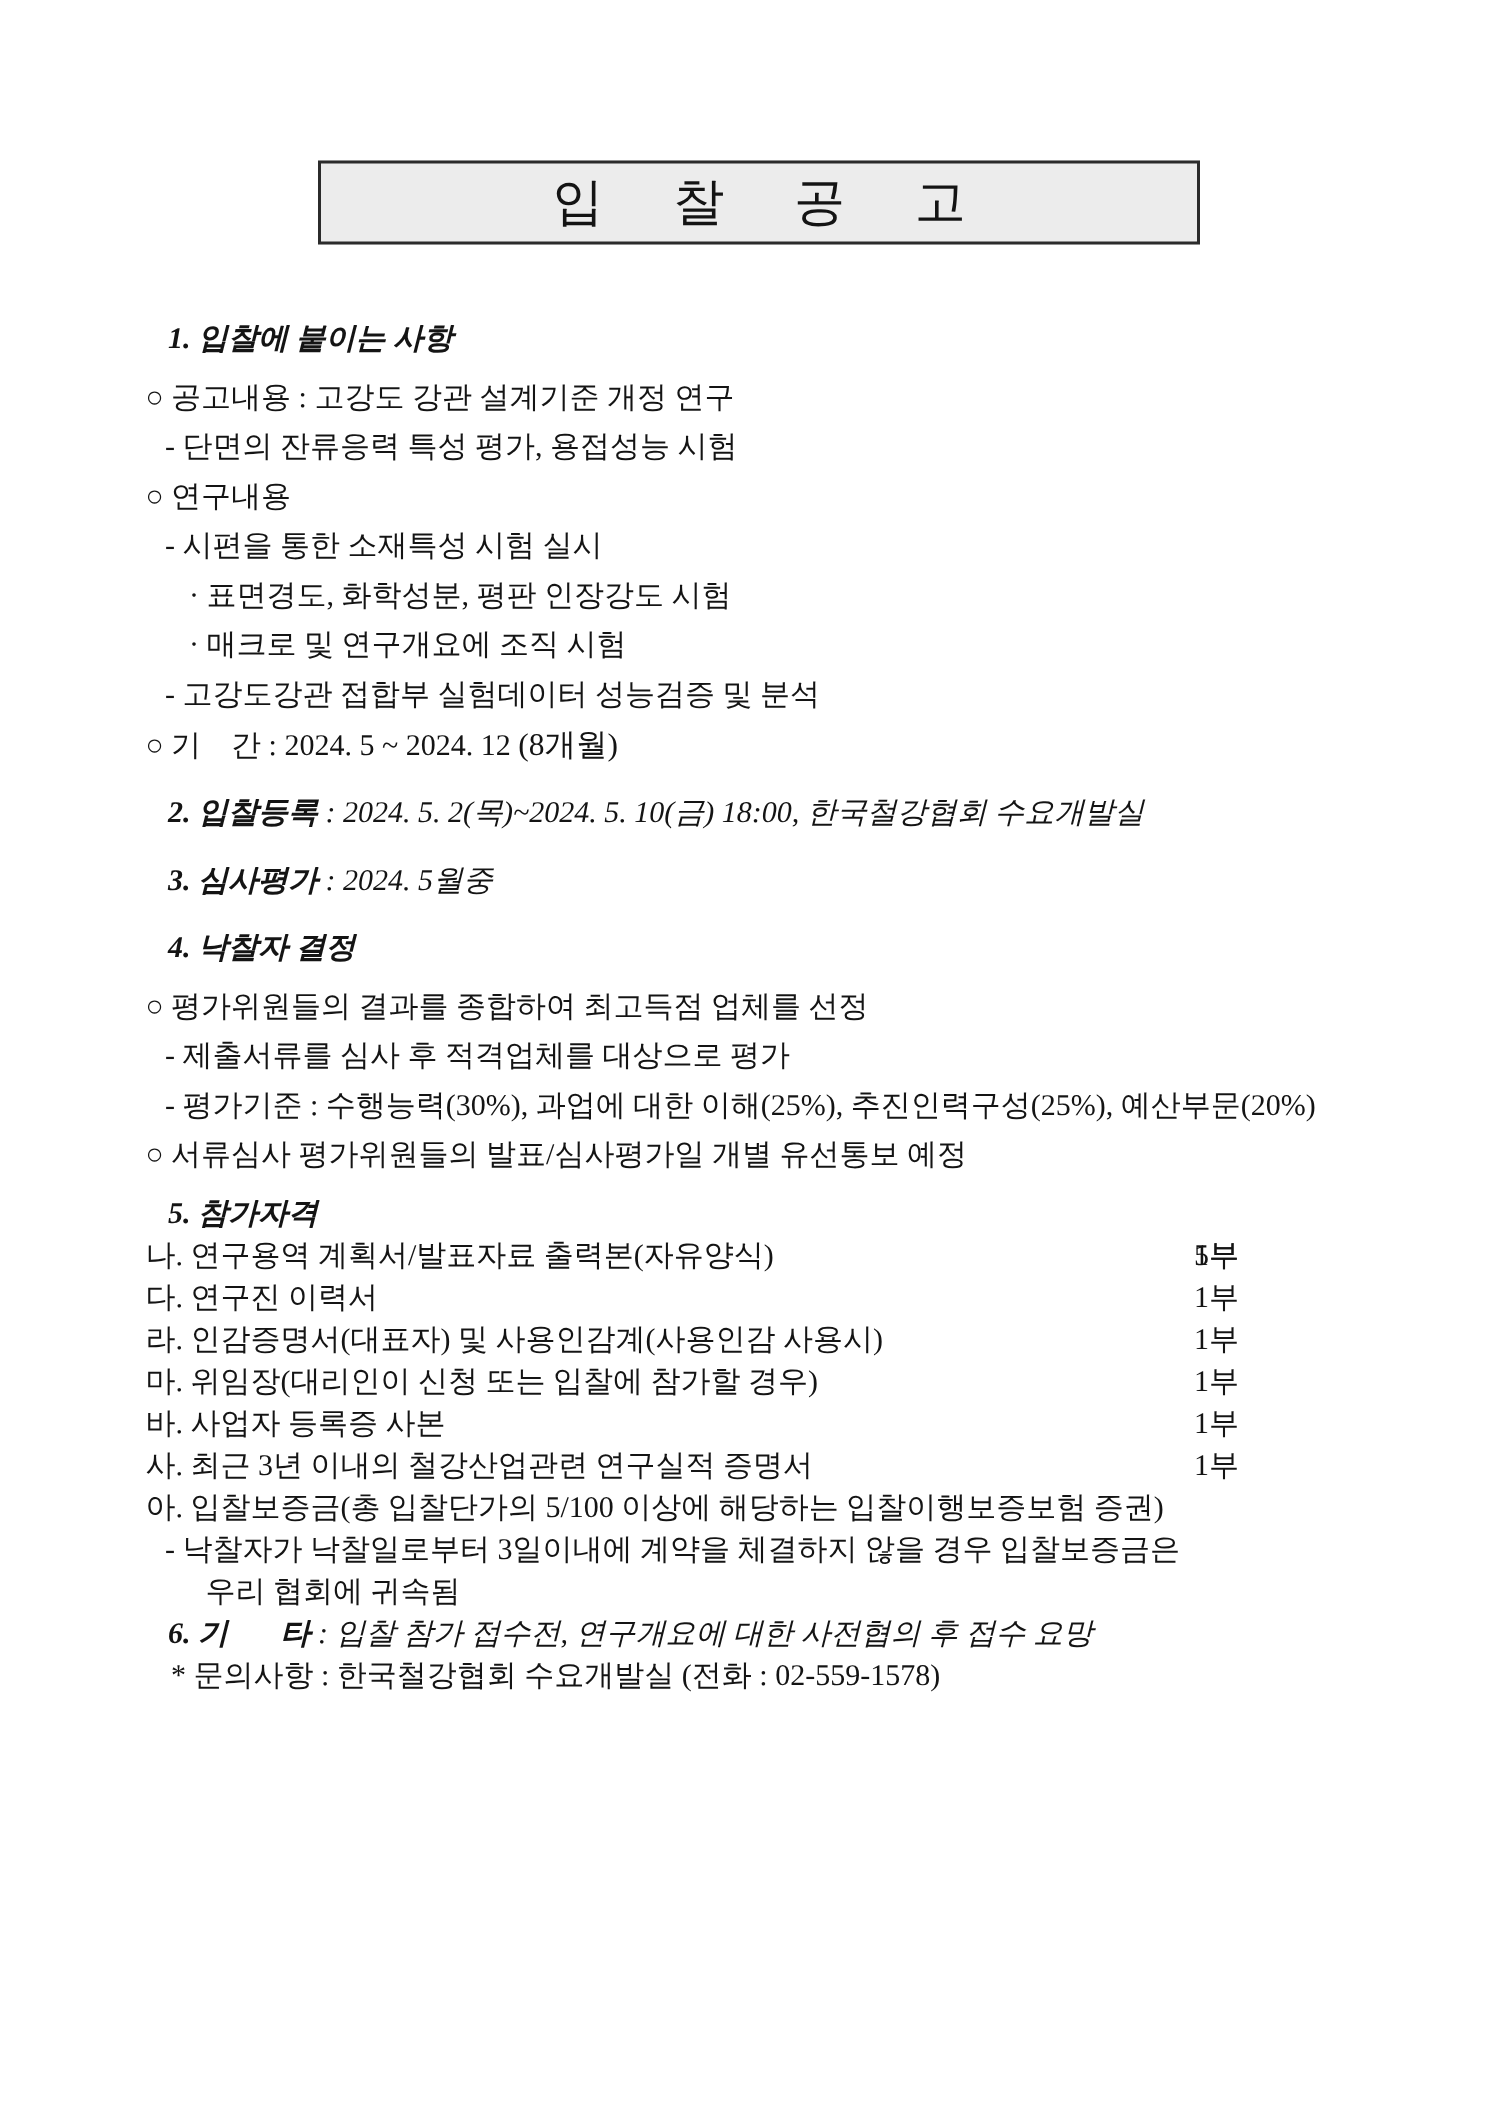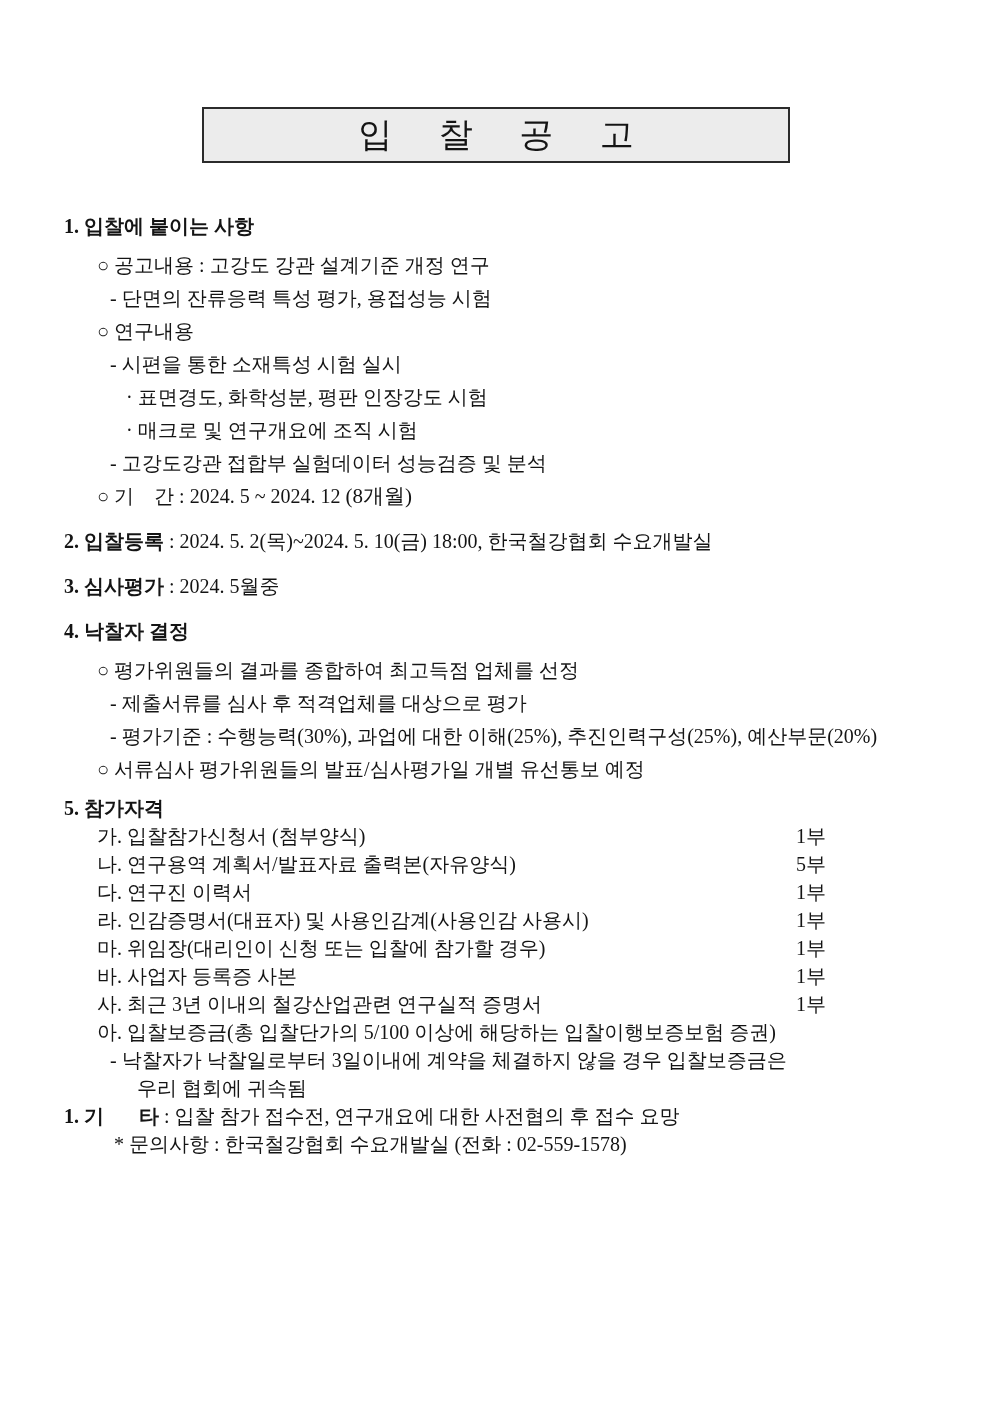--- a/index.html
+++ b/index.html
@@ -7,21 +7,21 @@
     position: relative;
     width: 992px;
     height: 1403px;
     background: #ffffff;
     overflow: hidden;
     font-family: "Liberation Serif", "DejaVu Serif", serif;
     color: #141414;
   }
   .title-box {
     position: absolute;
-    left: 202px;
+    left: 212px;
     top: 107px;
     width: 584px;
     height: 52px;
     border: 2px solid #2b2b2b;
     display: flex;
     align-items: center;
     justify-content: center;
   }
   .title-text {
     font-size: 34px;
@@ -43,21 +43,21 @@
   .section.no-gap { margin-top: 0; }
   .line {
     position: relative;
     font-size: 20px;
     line-height: 33px;
     white-space: pre;
   }
   .compact .line { line-height: 28px; }
   .section:not(.compact) > .items > .line:first-child { margin-top: 6px; }
   .heading .label { font-weight: 700; }
-  .l0 { padding-left: 64px; }
+  .l0 { padding-left: 112px; font-style: italic; }
   .l1 { padding-left: 97px; }
   .l2 { padding-left: 110px; }
   .l3 { padding-left: 126px; }
   .lcont { padding-left: 137px; }
   .lstar { padding-left: 114px; }
   .qty {
     position: absolute;
     left: 796px;
     top: 0;
     width: 44px;
@@ -97,32 +97,32 @@
         <div class="items">
           <div class="line l1"><span>○ 평가위원들의 결과를 종합하여 최고득점 업체를 선정</span></div>
           <div class="line l2"><span>- 제출서류를 심사 후 적격업체를 대상으로 평가</span></div>
           <div class="line l2"><span>- 평가기준 : 수행능력(30%), 과업에 대한 이해(25%), 추진인력구성(25%), 예산부문(20%)</span></div>
           <div class="line l1"><span>○ 서류심사 평가위원들의 발표/심사평가일 개별 유선통보 예정</span></div>
         </div>
       </div>
       <div class="section compact">
         <div class="line heading l0"><span class="label">5. 참가자격</span></div>
         <div class="items">
-          <div class="line l1"><span>가. 입찰참가신청서 (첨부양식)</span><span class="qty">1부</span></div>
+          <div class="line l1"><span class="qty">1부</span></div>
           <div class="line l1"><span>나. 연구용역 계획서/발표자료 출력본(자유양식)</span><span class="qty">5부</span></div>
           <div class="line l1"><span>다. 연구진 이력서</span><span class="qty">1부</span></div>
           <div class="line l1"><span>라. 인감증명서(대표자) 및 사용인감계(사용인감 사용시)</span><span class="qty">1부</span></div>
           <div class="line l1"><span>마. 위임장(대리인이 신청 또는 입찰에 참가할 경우)</span><span class="qty">1부</span></div>
           <div class="line l1"><span>바. 사업자 등록증 사본</span><span class="qty">1부</span></div>
           <div class="line l1"><span>사. 최근 3년 이내의 철강산업관련 연구실적 증명서</span><span class="qty">1부</span></div>
           <div class="line l1"><span>아. 입찰보증금(총 입찰단가의 5/100 이상에 해당하는 입찰이행보증보험 증권)</span></div>
           <div class="line l2"><span>- 낙찰자가 낙찰일로부터 3일이내에 계약을 체결하지 않을 경우 입찰보증금은</span></div>
           <div class="line lcont"><span>우리 협회에 귀속됨</span></div>
         </div>
       </div>
       <div class="section compact no-gap">
-        <div class="line heading l0"><span class="label">1. 기       타</span><span> : 입찰 참가 접수전, 연구개요에 대한 사전협의 후 접수 요망</span></div>
+        <div class="line heading l0"><span class="label">6. 기       타</span><span> : 입찰 참가 접수전, 연구개요에 대한 사전협의 후 접수 요망</span></div>
         <div class="items">
           <div class="line lstar"><span>* 문의사항 : 한국철강협회 수요개발실 (전화 : 02-559-1578)</span></div>
         </div>
       </div>
     </div>
 </div>
 
 </body></html>

